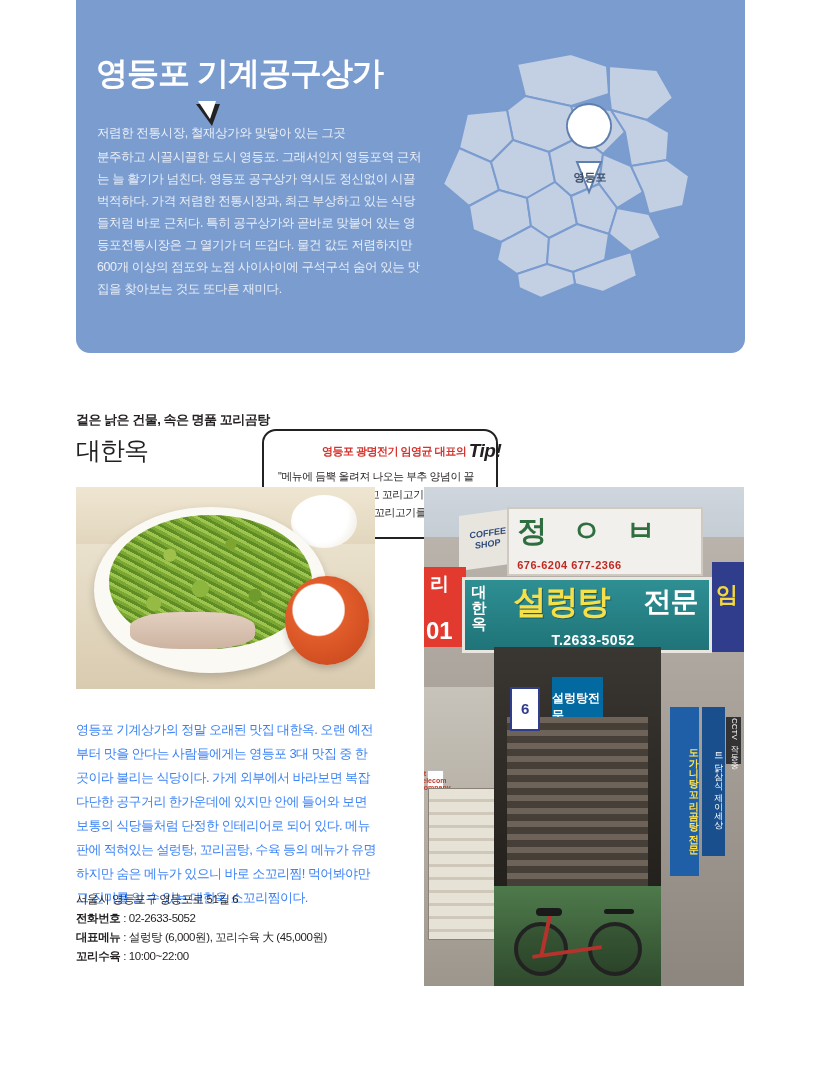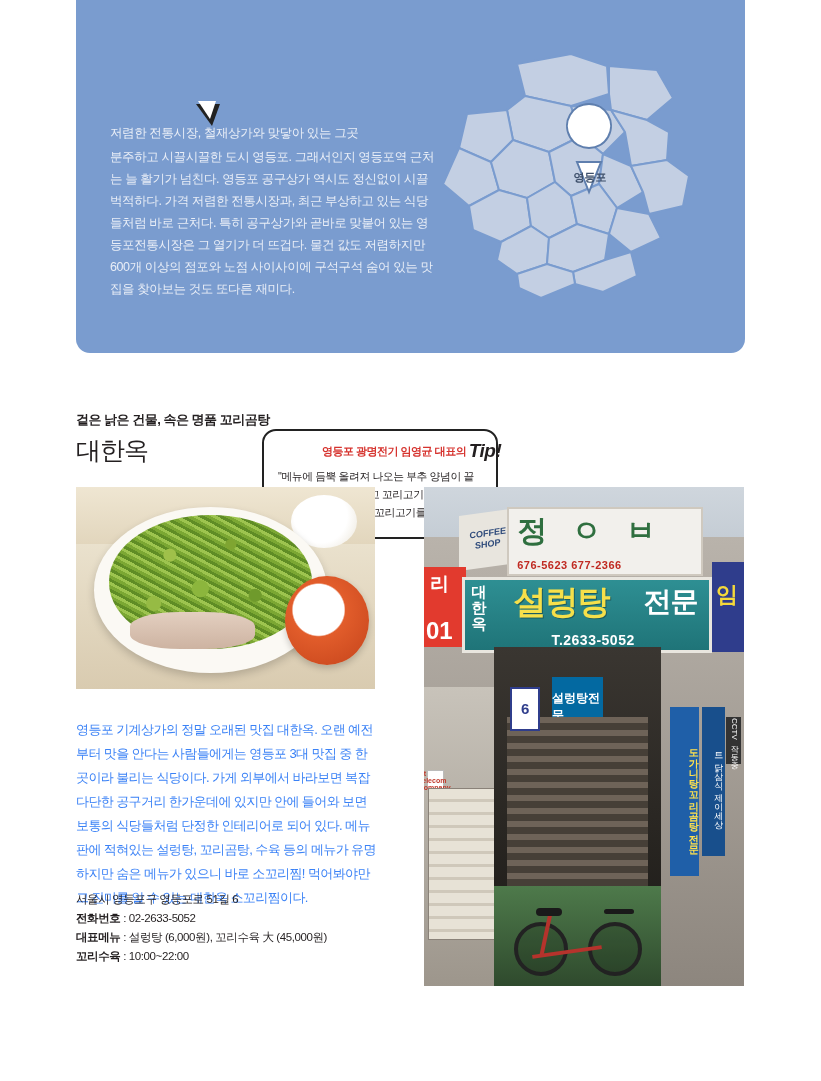--- a/index.html
+++ b/index.html
@@ -31,21 +31,21 @@
     position: absolute;
     left: 20px;
     top: 52px;
     font-size: 32px;
     font-weight: bold;
     color: #ffffff;
     letter-spacing: -1px;
   }
   .banner-body {
     position: absolute;
-    left: 34px;
+    left: 21px;
     top: 122px;
     width: 330px;
     font-size: 12.5px;
     line-height: 22px;
     color: #e9eef7;
     letter-spacing: -0.4px;
   }
   .banner-body p { margin: 0; }
   .banner-body .lead { margin-bottom: 2px; }
 
@@ -416,20 +416,21 @@
   .sp-cctv {
     position: absolute; right: 1%; top: 46%;
     font-size: 8px; color: #fff; background: #333; padding: 1px 2px;
     writing-mode: vertical-rl;
   }
 </style>
 </head>
 <body>
 
 <div class="banner">
+  <div class="banner-title">영등포 기계공구상가</div>
   <div class="banner-body">
     <p class="lead">저렴한 전통시장, 철재상가와 맞닿아 있는 그곳</p>
     <p>분주하고 시끌시끌한 도시 영등포. 그래서인지 영등포역 근처는 늘 활기가 넘친다. 영등포 공구상가 역시도 정신없이 시끌벅적하다. 가격 저렴한 전통시장과, 최근 부상하고 있는 식당들처럼 바로 근처다. 특히 공구상가와 곧바로 맞붙어 있는 영등포전통시장은 그 열기가 더 뜨겁다. 물건 값도 저렴하지만 600개 이상의 점포와 노점 사이사이에 구석구석 숨어 있는 맛집을 찾아보는 것도 또다른 재미다.</p>
   </div>
 
   <div class="map-wrap">
     <svg width="300" height="290" viewBox="0 0 300 290">
       <g fill="#c3cfe3" stroke="#7a9ccf" stroke-width="2">
         <path d="M96 28 L150 18 L186 30 L188 58 L150 70 L104 60 Z"></path>
         <path d="M188 30 L236 34 L252 62 L226 84 L190 74 L188 58 Z"></path>
@@ -484,21 +485,21 @@
 </div>
 
 <div class="store-photo">
   <div class="sp-sky"></div>
   <div class="sp-building"></div>
 
   <div class="sp-coffee">COFFEE SHOP</div>
 
   <div class="sp-upper-sign">
     <div class="ko">정 ㅇ ㅂ</div>
-    <div class="num">676-5623   677-2366</div>
+    <div class="num">676-6204   677-2366</div>
   </div>
 
   <div class="sp-left-sign">
     <div class="t1">리</div>
     <div class="t2">01</div>
   </div>
 
   <div class="sp-right-sign">
     <div class="t">임</div>
   </div>

